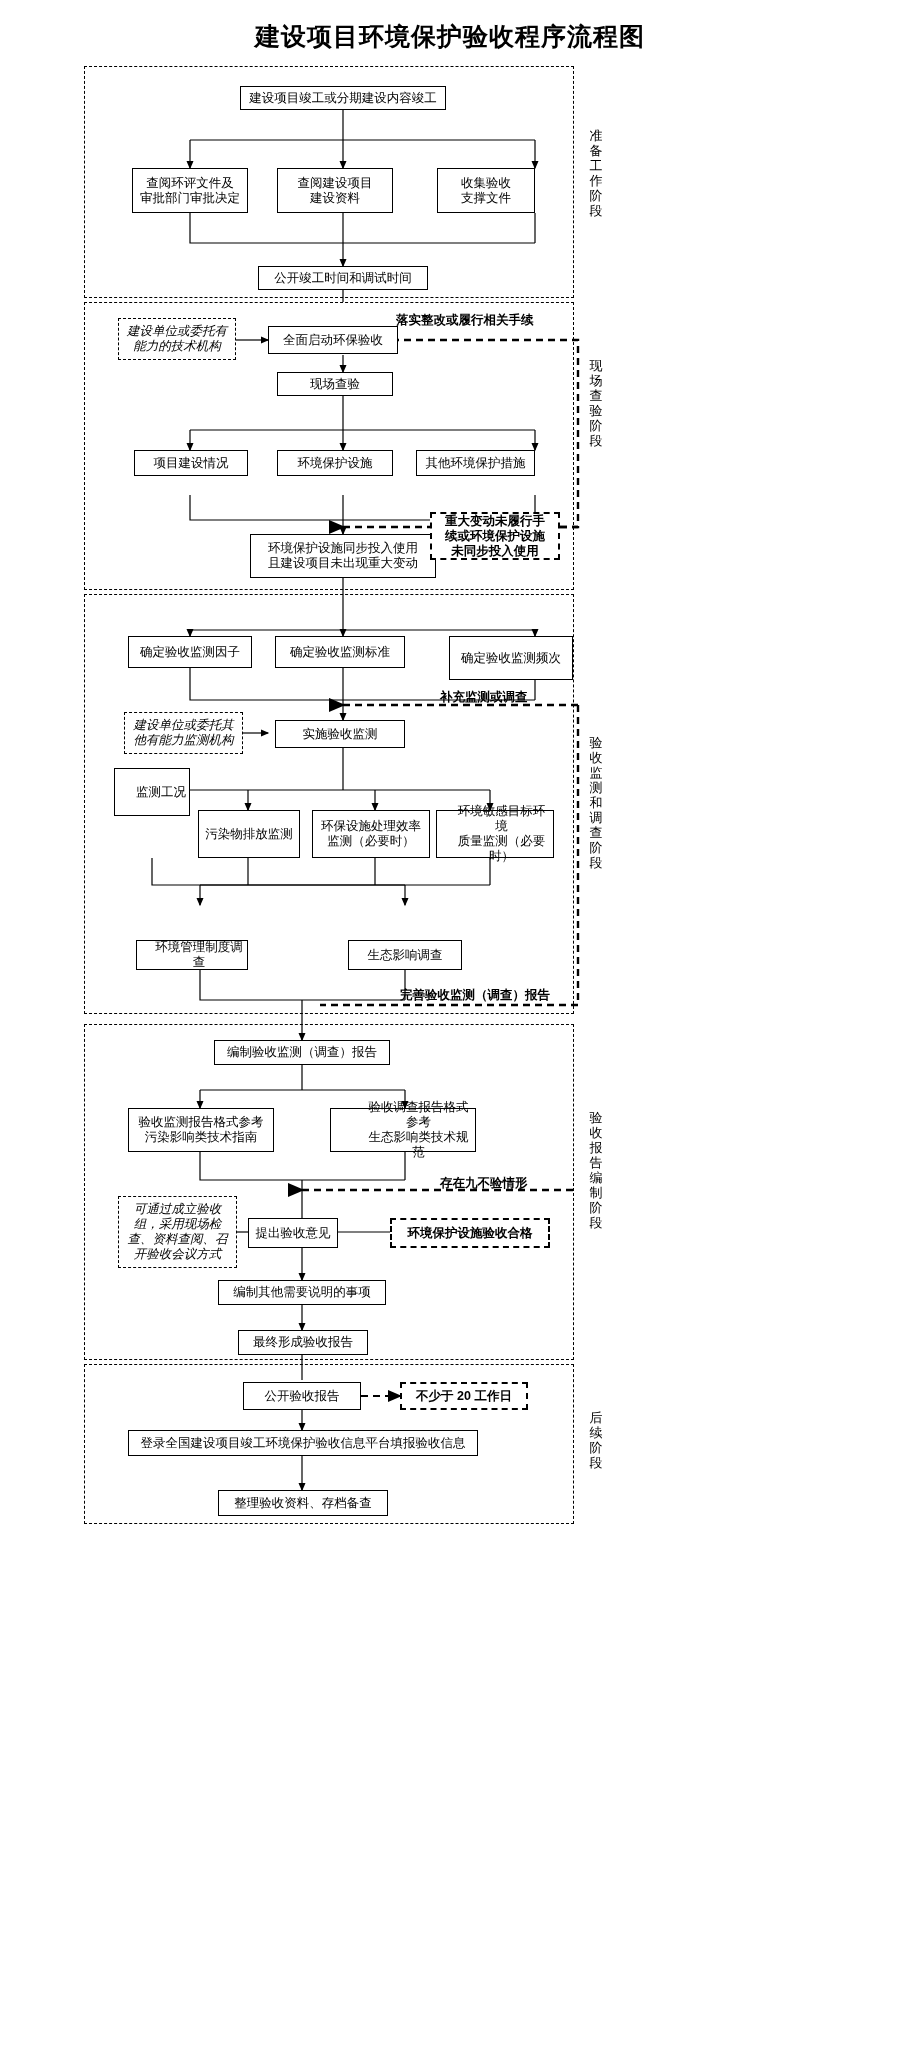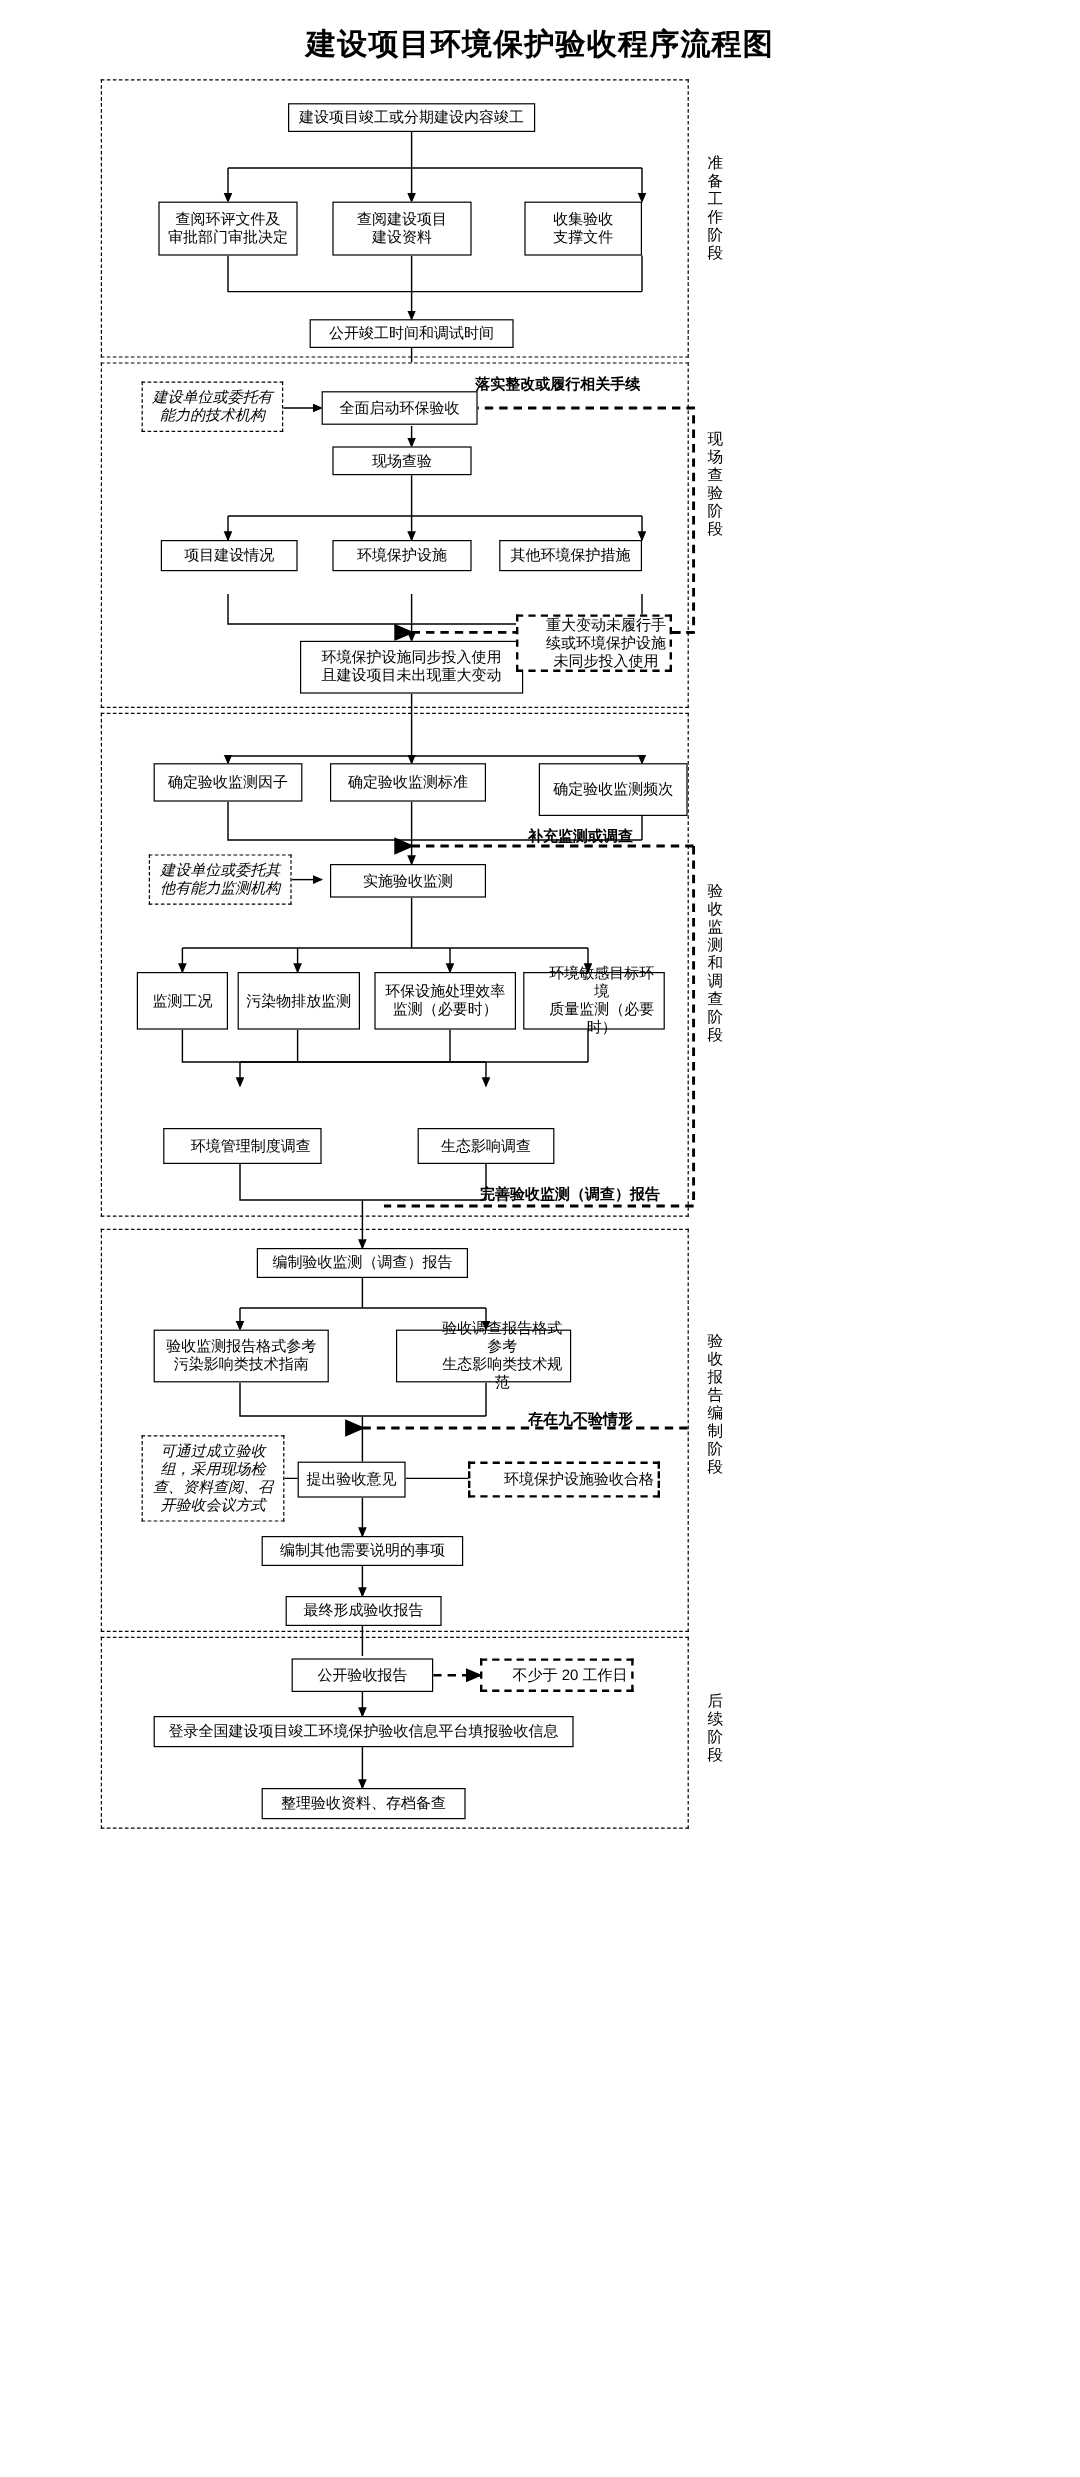--- a/index.html
+++ b/index.html
@@ -44,23 +44,22 @@
     font-size:12.5px;
     line-height:15px;
     padding:2px 3px;
   }
   .box.dash{
     border:1px dashed #000;
     font-style:italic;
   }
   .box.bolddash{
     border:2px dashed #000;
-    font-weight:normal;
+    font-weight:bold;
     font-style:normal;
-    justify-content:flex-end;
   }
   .note{
     position:absolute;
     font-size:12.5px;
     font-weight:bold;
     line-height:15px;
     white-space:nowrap;
   }
   svg.lines{position:absolute;top:0;left:0;width:900px;height:2064px;pointer-events:none;}
 </style>
@@ -239,36 +238,36 @@
 
   <div class="box dash" style="left:124px;top:712px;width:119px;height:42px;">
       <span style="white-space:pre-line">建设单位或委托其
 他有能力监测机构</span>
     </div>
   <div class="box" style="left:275px;top:720px;width:130px;height:28px;">
       <span>实施验收监测</span>
     </div>
   <div class="note" style="left:440px;top:690px;"><span>补充监测或调查</span></div>
 
-  <div class="box" style="left:114px;top:810px;width:76px;height:48px;">
+  <div class="box" style="left:114px;top:768px;width:76px;height:48px;justify-content:flex-end;">
       <span>监测工况</span>
     </div>
   <div class="box" style="left:198px;top:810px;width:102px;height:48px;">
       <span>污染物排放监测</span>
     </div>
   <div class="box" style="left:312px;top:810px;width:118px;height:48px;">
       <span style="white-space:pre-line">环保设施处理效率
 监测（必要时）</span>
     </div>
   <div class="box" style="left:436px;top:810px;width:118px;height:48px;padding-left:16px;">
       <span style="white-space:pre-line">环境敏感目标环境
 质量监测（必要时）</span>
     </div>
 
-  <div class="box" style="left:136px;top:940px;width:132px;height:30px;padding-left:17px;">
+  <div class="box" style="left:136px;top:940px;width:112px;height:30px;padding-left:17px;">
       <span>环境管理制度调查</span>
     </div>
   <div class="box" style="left:348px;top:940px;width:114px;height:30px;">
       <span>生态影响调查</span>
     </div>
   <div class="note" style="left:400px;top:988px;"><span>完善验收监测（调查）报告</span></div>
 
   <div class="box" style="left:214px;top:1040px;width:176px;height:25px;">
       <span>编制验收监测（调查）报告</span>
     </div>

